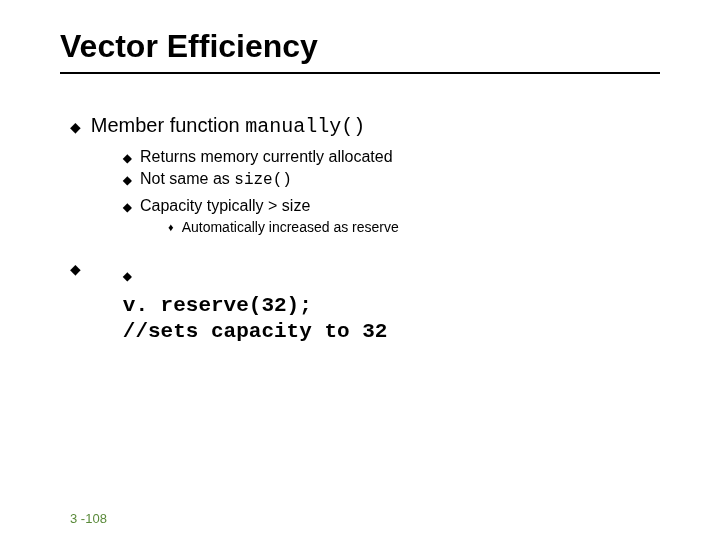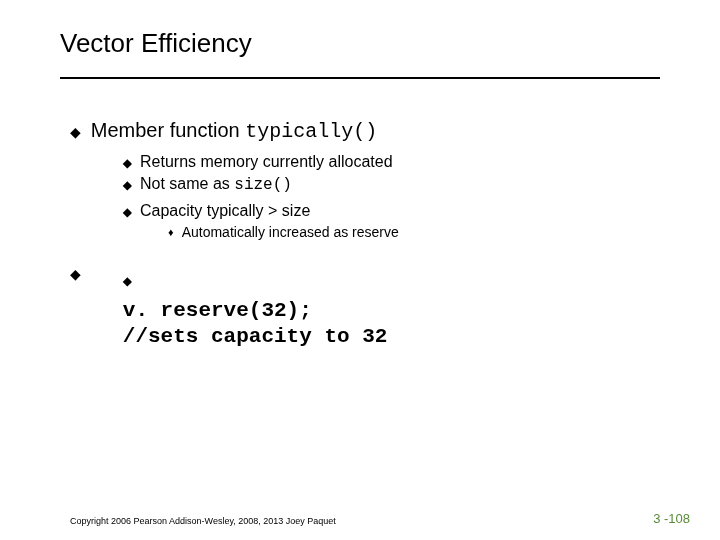--- a/index.html
+++ b/index.html
@@ -6,23 +6,23 @@
   body {
     width: 720px;
     height: 540px;
     background: #fff;
     font-family: Arial, Helvetica, sans-serif;
     color: #000;
     position: relative;
     padding: 28px 50px 0 70px;
   }
   .title {
-    font-size: 26px;
-    font-weight: 400;
-    margin-bottom: 18px;
+    font-size: 32px;
+    font-weight: 700;
+    margin-bottom: 7px;
     margin-left: -10px;
   }
   .underline {
     border-bottom: 2px solid #000;
     margin-left: -10px;
     margin-bottom: 40px;
     width: 600px;
   }
   ul { list-style: none; }
   .lvl1 > li {
@@ -74,21 +74,21 @@
 </head>
 <body>
 
 <div class="title">Vector Efficiency</div>
 <div class="underline"></div>
 
 <ul class="lvl1">
   <li>
     <span class="b">◆</span>
     <div>
-      <span>Member function </span><span class="mono">typically()</span>
+      <span>Member function </span><span class="mono">manually()</span>
       <ul class="lvl2">
         <li>
           <span class="b">◆</span>
           <span>Returns memory currently allocated</span>
         </li>
         <li>
           <span class="b">◆</span>
           <span><span>Not same as </span><span class="mono">size()</span></span>
         </li>
         <li style="margin-top:8px;">
@@ -115,15 +115,14 @@
           <span class="b">◆</span>
         </li>
       </ul>
       <div class="codeblock">v. reserve(32);
 //sets capacity to 32</div>
     </div>
   </li>
 </ul>
 
 <div class="footer">
-  <span>Copyright 2006 Pearson Addison-Wesley, 2008, 2013 Joey Paquet</span>
   <span class="pagenum">3 -108</span>
 </div>
 
 </body></html>

